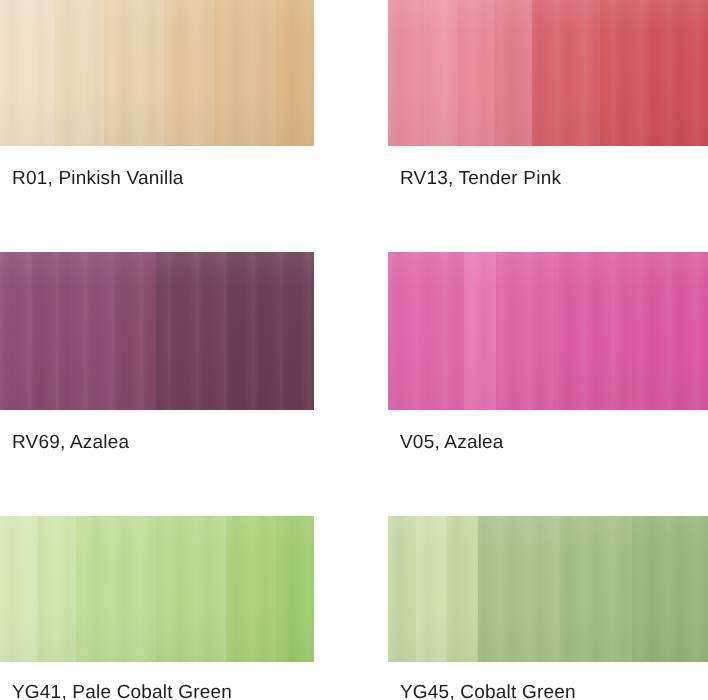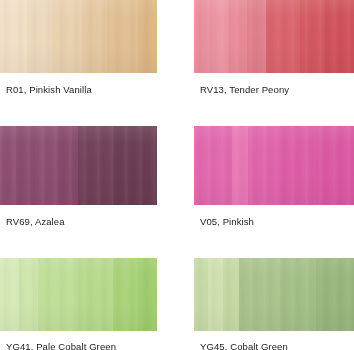--- a/index.html
+++ b/index.html
@@ -100,21 +100,21 @@
           <div class="band" style="width: 11%; background: rgb(233, 138, 152);"></div>
           <div class="band" style="width: 12%; background: rgb(224, 126, 139);"></div>
           <div class="band" style="width: 21%; background: rgb(217, 99, 108);"></div>
           <div class="band" style="width: 16%; background: rgb(211, 88, 95);"></div>
           <div class="band" style="width: 18%; background: rgb(207, 81, 89);"></div>
         </div>
         <div class="swatch-texture"></div>
         <div class="swatch-sheen"></div>
       </div>
     </div>
-    <div class="swatch-label" style="position: absolute; left: 200px; top: 84px; color: rgb(27, 27, 27);">RV13, Tender Peony</div>
+    <div class="swatch-label" style="position: absolute; left: 200px; top: 84px; color: rgb(27, 27, 27);">RV13, Tender Pink</div>
     <div class="swatch-cell" style="left: 0px; top: 126px; width: 157px; height: 79px;">
       <div class="swatch-band-wrap" style="height: 79px; background: rgb(125, 70, 99);">
         <div class="swatch-bands">
           <div class="band" style="width: 10%; background: rgb(142, 79, 114);"></div>
           <div class="band" style="width: 12%; background: rgb(138, 76, 110);"></div>
           <div class="band" style="width: 14%; background: rgb(140, 78, 112);"></div>
           <div class="band" style="width: 14%; background: rgb(134, 73, 106);"></div>
           <div class="band" style="width: 22%; background: rgb(113, 64, 89);"></div>
           <div class="band" style="width: 28%; background: rgb(106, 60, 83);"></div>
         </div>
@@ -130,21 +130,21 @@
           <div class="band" style="width: 12%; background: rgb(224, 105, 173);"></div>
           <div class="band" style="width: 10%; background: rgb(232, 119, 182);"></div>
           <div class="band" style="width: 18%; background: rgb(224, 100, 171);"></div>
           <div class="band" style="width: 24%; background: rgb(221, 93, 166);"></div>
           <div class="band" style="width: 24%; background: rgb(218, 88, 162);"></div>
         </div>
         <div class="swatch-texture"></div>
         <div class="swatch-sheen"></div>
       </div>
     </div>
-    <div class="swatch-label" style="position: absolute; left: 200px; top: 216px; color: rgb(27, 27, 27);">V05, Pinkish</div>
+    <div class="swatch-label" style="position: absolute; left: 200px; top: 216px; color: rgb(27, 27, 27);">V05, Azalea</div>
     <div class="swatch-cell" style="left: 0px; top: 258px; width: 157px; height: 73px;">
       <div class="swatch-band-wrap" style="height: 73px; background: rgb(191, 222, 150);">
         <div class="swatch-bands">
           <div class="band" style="width: 12%; background: rgb(213, 233, 182);"></div>
           <div class="band" style="width: 12%; background: rgb(205, 229, 170);"></div>
           <div class="band" style="width: 26%; background: rgb(191, 222, 150);"></div>
           <div class="band" style="width: 22%; background: rgb(181, 217, 139);"></div>
           <div class="band" style="width: 16%; background: rgb(169, 210, 121);"></div>
           <div class="band" style="width: 12%; background: rgb(159, 204, 110);"></div>
         </div>

